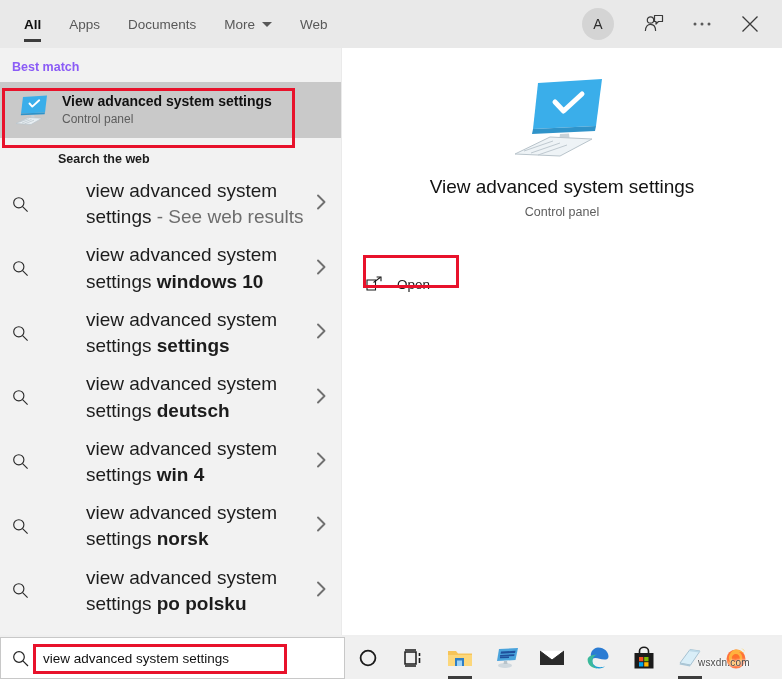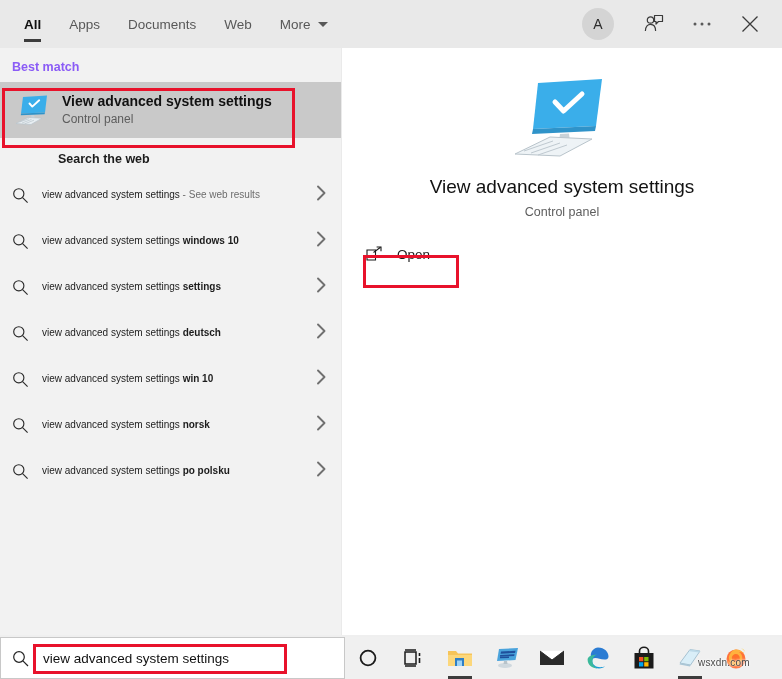--- a/index.html
+++ b/index.html
@@ -100,23 +100,24 @@
   }
   .sugg {
     position: relative;
     display: flex; align-items: center;
     min-height: 46px;
     padding: 6px 34px 6px 12px;
     cursor: default;
   }
   .sugg .mag { width: 26px; flex: none; display: flex; align-items: center; justify-content: flex-start; }
   .sugg-txt {
-    font-size: 10px; color: #1c1c1c;
+    font-size: 19px; color: #1c1c1c;
     line-height: 1.38;
     padding-left: 4px;
+    margin-left: 44px;
   }
   .sugg-txt b { font-weight: 700; }
   .sugg-txt .muted { color: #6d6d6d; }
   .chev {
     position: absolute; right: 14px; top: 50%;
     transform: translateY(-50%);
     color: #707070;
   }
 
   
@@ -128,21 +129,21 @@
   .prev-title {
     margin-top: 16px;
     font-size: 19px; color: #121212;
     text-align: center;
   }
   .prev-sub {
     margin-top: 7px;
     font-size: 12.5px; color: #5d5d5d;
   }
   .open-wrap {
-    position: absolute; left: 363px; top: 238px;
+    position: absolute; left: 363px; top: 268px;
     width: 95px; height: 32px;
     display: flex; align-items: center;
     cursor: default;
   }
   .open-icon { width: 22px; display: flex; align-items: center; justify-content: center; }
   .open-label { font-size: 13.5px; color: #1b1b1b; margin-left: 12px; }
 
   
   .annot {
     position: absolute;
@@ -211,25 +212,25 @@
       <div class="tab active">
         <span>All</span>
       </div>
       <div class="tab">
         <span>Apps</span>
       </div>
       <div class="tab">
         <span>Documents</span>
       </div>
       <div class="tab">
-        <span>Web</span>
-      </div>
-      <div class="tab">
         <span>More</span>
         <span class="caret"></span>
+      </div>
+      <div class="tab">
+        <span>Web</span>
       </div>
     </div>
     <div class="tabbar-spacer"></div>
     <div class="tb-actions">
       <div class="avatar">
         <span>A</span>
       </div>
       <div class="tbicon">
         <svg width="22" height="22" viewBox="0 0 22 22">
           <circle cx="7.5" cy="7" r="3.2" fill="none" stroke="#3a3a3a" stroke-width="1.2"></circle>
@@ -324,21 +325,21 @@
               <path d="M2 1.5 L8.5 8 L2 14.5" fill="none" stroke="currentColor" stroke-width="1.9" stroke-linecap="round" stroke-linejoin="round"></path>
             </svg></div>
         </div>
         <div class="sugg">
           <div class="mag">
             <svg width="17" height="17" viewBox="0 0 17 17">
               <circle cx="6.8" cy="6.8" r="5.1" fill="none" stroke="#2b2b2b" stroke-width="1.15"></circle>
               <path d="M10.6 10.6 L15.6 15.6" stroke="#2b2b2b" stroke-width="1.15" fill="none"></path>
             </svg>
           </div>
-          <div class="sugg-txt"><span>view advanced system settings </span><b>win 10</b></div>
+          <div class="sugg-txt"><span>view advanced system settings </span><b>win 4</b></div>
           <div class="chev"><svg width="11" height="16" viewBox="0 0 11 16">
               <path d="M2 1.5 L8.5 8 L2 14.5" fill="none" stroke="currentColor" stroke-width="1.9" stroke-linecap="round" stroke-linejoin="round"></path>
             </svg></div>
         </div>
         <div class="sugg">
           <div class="mag">
             <svg width="17" height="17" viewBox="0 0 17 17">
               <circle cx="6.8" cy="6.8" r="5.1" fill="none" stroke="#2b2b2b" stroke-width="1.15"></circle>
               <path d="M10.6 10.6 L15.6 15.6" stroke="#2b2b2b" stroke-width="1.15" fill="none"></path>
             </svg>

